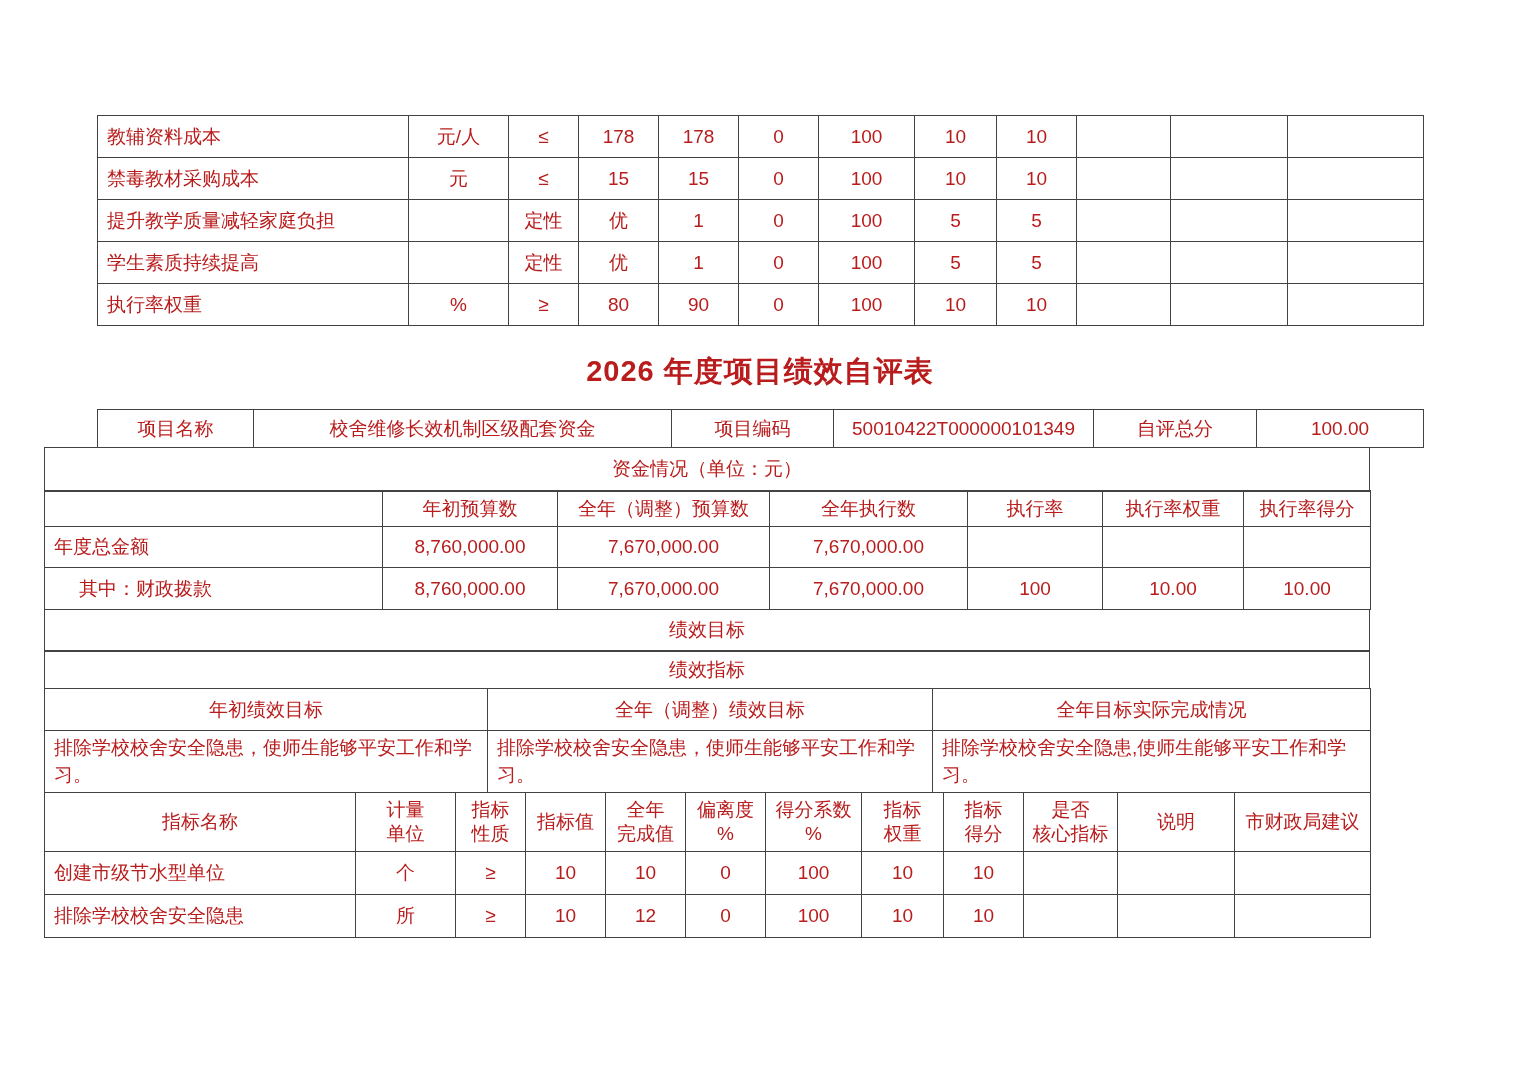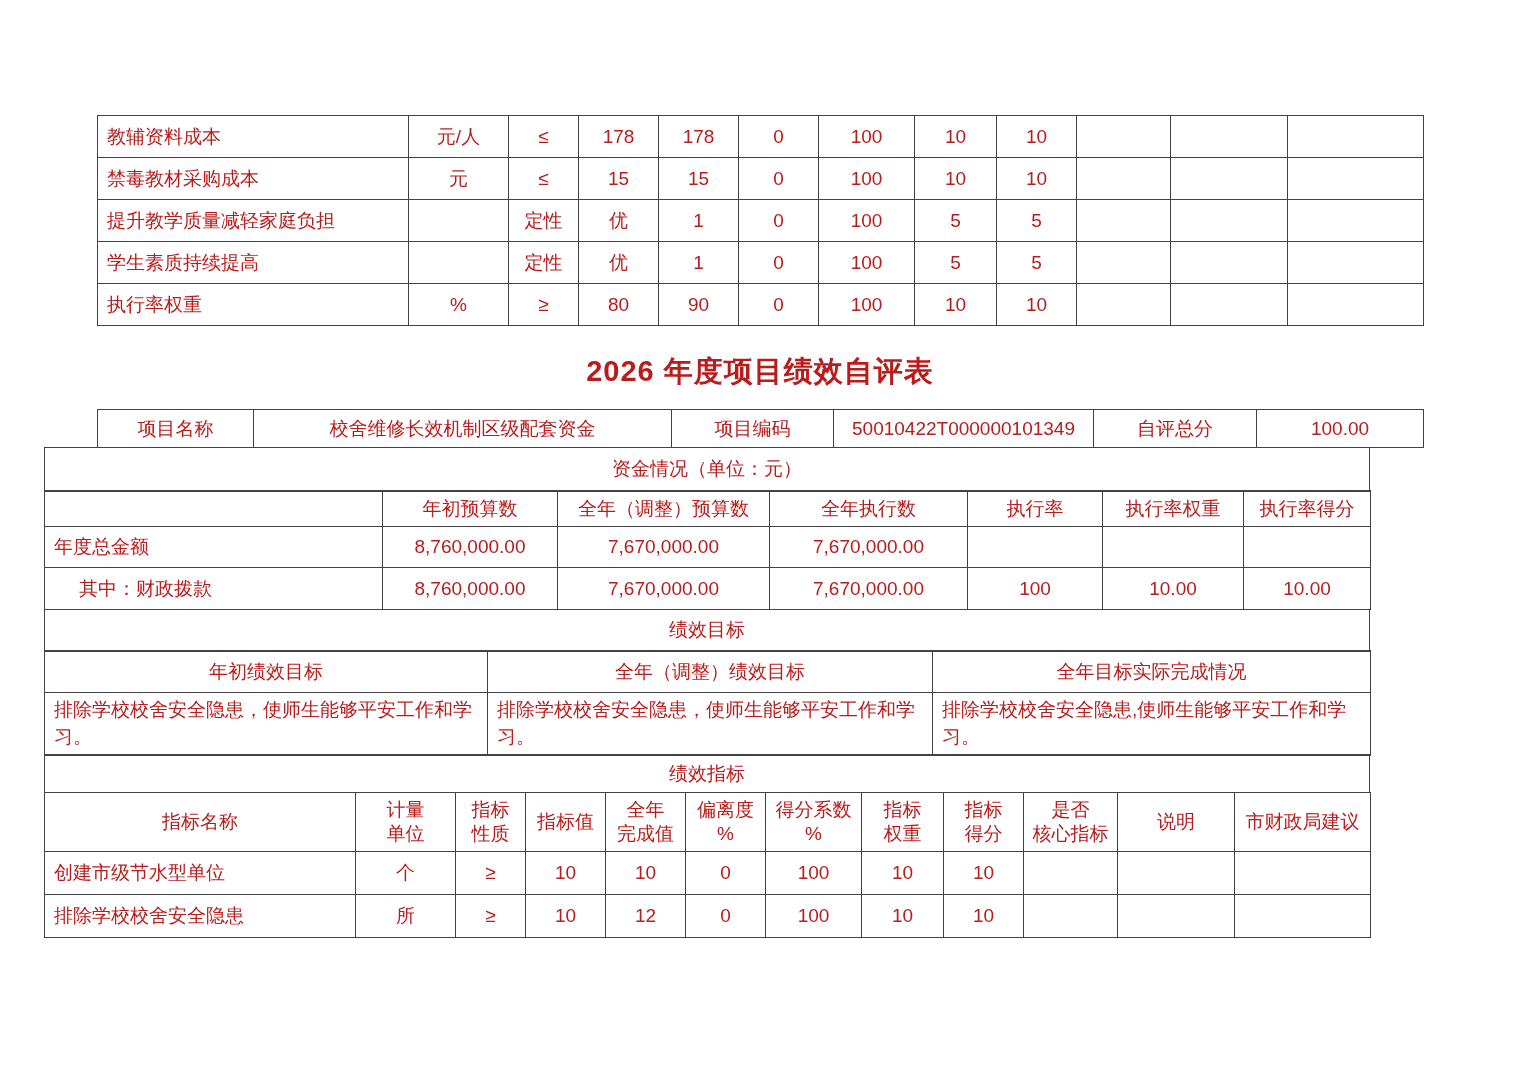--- a/index.html
+++ b/index.html
@@ -208,44 +208,44 @@
   </table>
 
   <table class="grid t-sec2 stacked">
     <tbody>
       <tr>
         <td>绩效目标</td>
       </tr>
     </tbody>
   </table>
 
+  <table class="grid t-sec3 stacked">
+    <tbody>
+      <tr>
+        <td>绩效指标</td>
+      </tr>
+    </tbody>
+  </table>
+
   <table class="grid t-goals stacked">
     <colgroup>
       <col style="width:443px">
         <col style="width:445px">
         <col style="width:438px">
     </colgroup>
     <tbody>
       <tr class="hdr-row">
         <td>年初绩效目标</td>
           <td>全年（调整）绩效目标</td>
           <td>全年目标实际完成情况</td>
       </tr>
       <tr class="body-row">
         <td class="goal-text">排除学校校舍安全隐患，使师生能够平安工作和学习。</td>
         <td class="goal-text">排除学校校舍安全隐患，使师生能够平安工作和学习。</td>
         <td class="goal-text">排除学校校舍安全隐患,使师生能够平安工作和学习。</td>
-      </tr>
-    </tbody>
-  </table>
-
-  <table class="grid t-sec3 stacked">
-    <tbody>
-      <tr>
-        <td>绩效指标</td>
       </tr>
     </tbody>
   </table>
 
   <table class="grid t-ind stacked">
     <colgroup>
       <col style="width:311px">
         <col style="width:100px">
         <col style="width:70px">
         <col style="width:80px">

